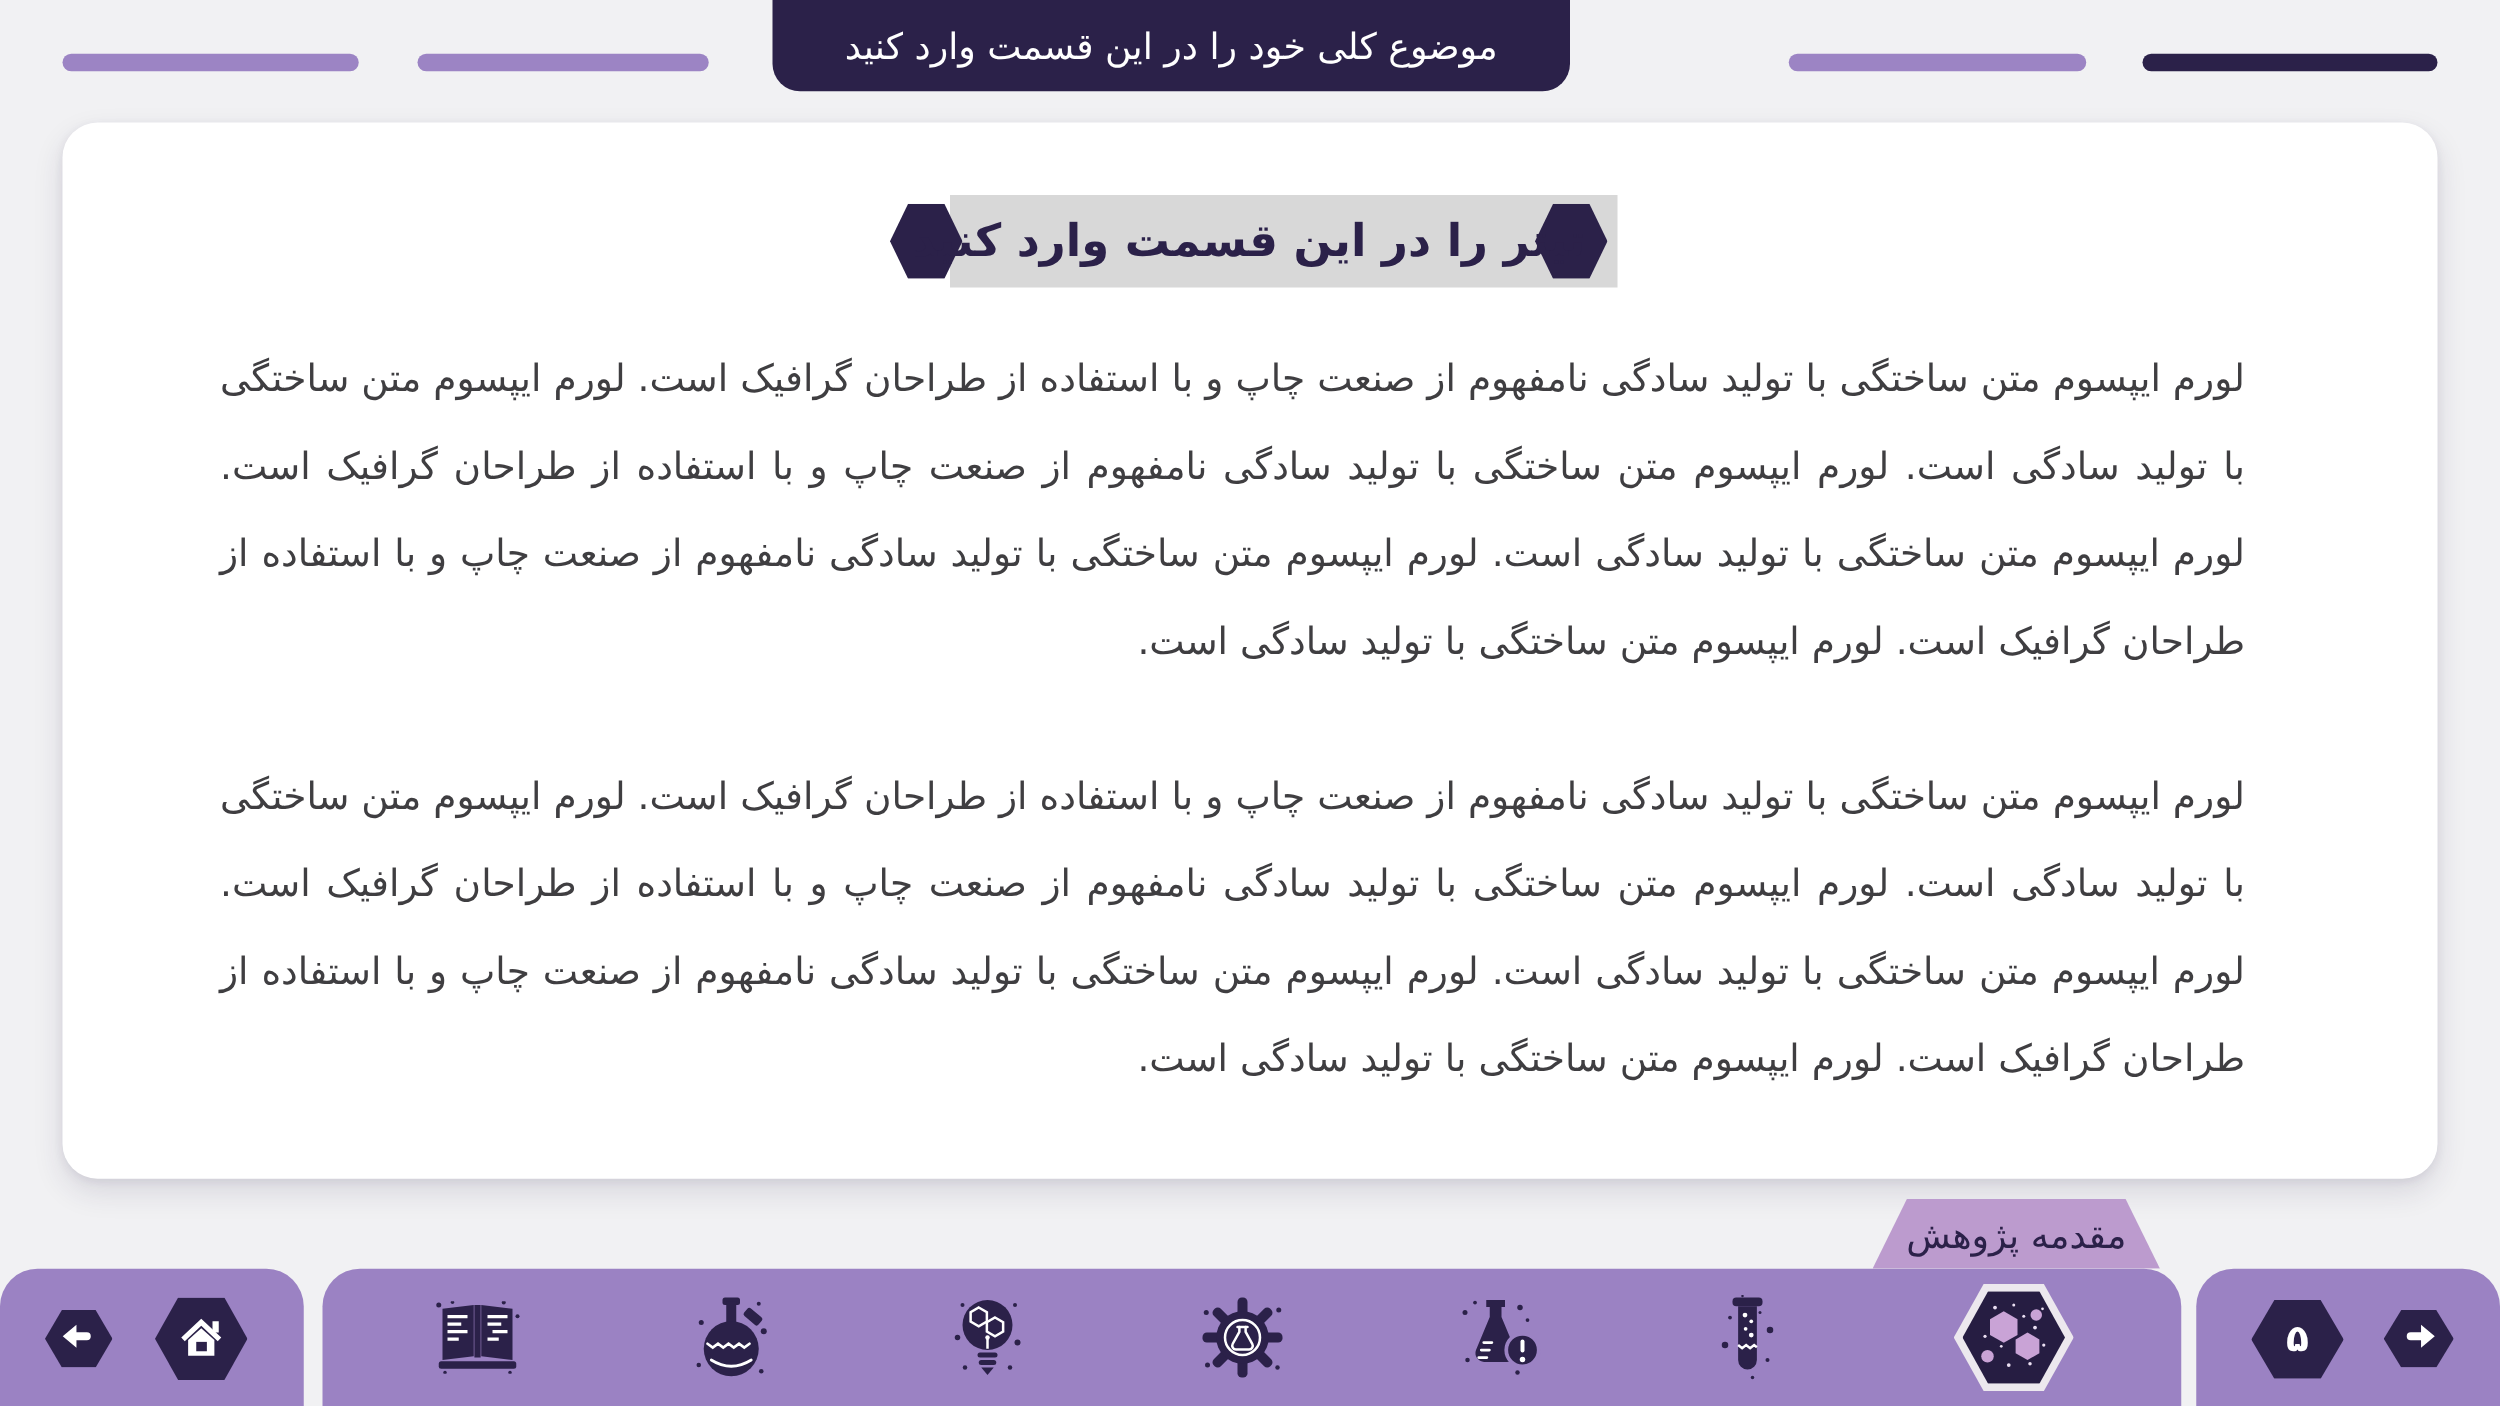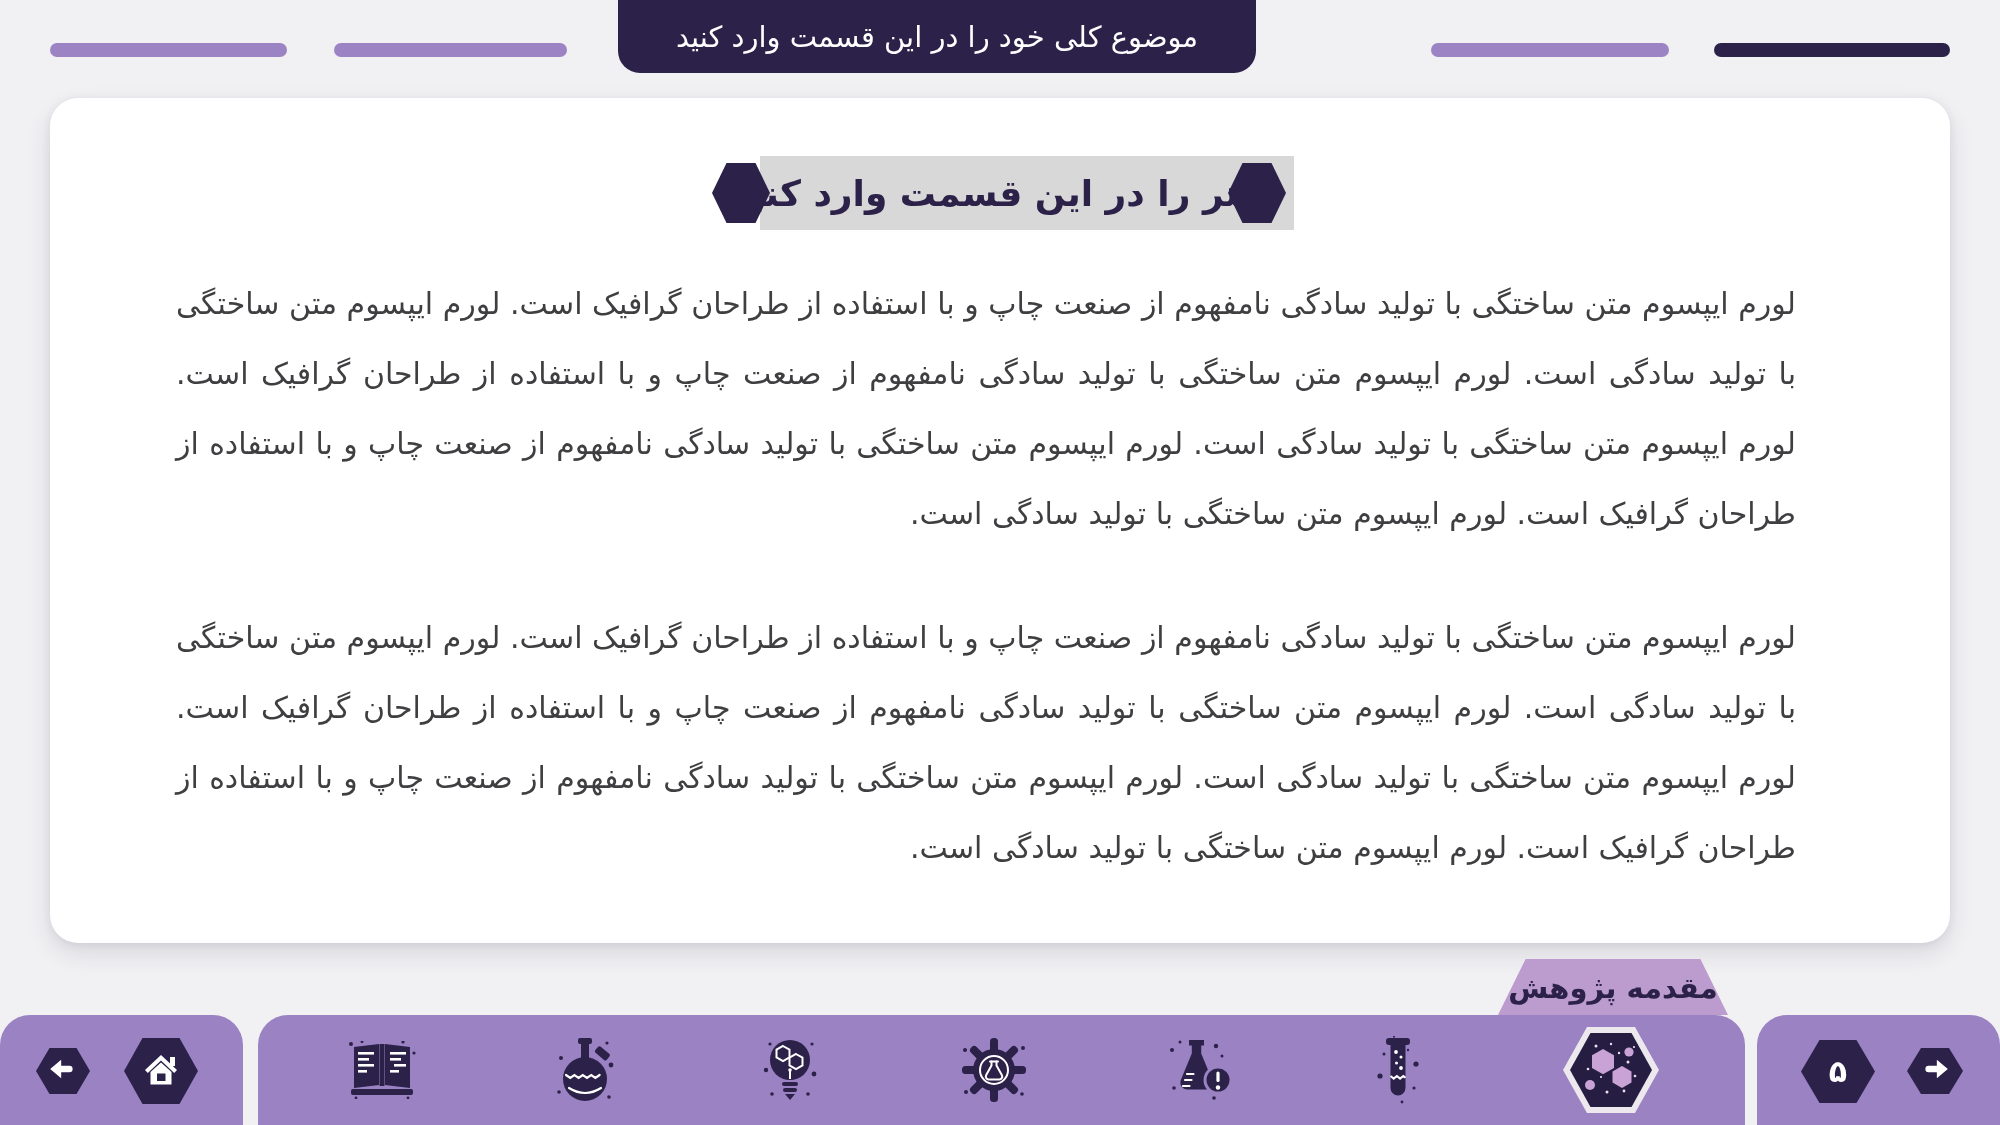--- a/index.html
+++ b/index.html
@@ -46,21 +46,21 @@
   }
   .body-text p{margin:0;}
   .body-text p + p{margin-top:54px;}
 
   
   .section-tab{
     position:absolute;left:1498px;top:959px;width:230px;height:56px;
     background:#bc9bce;
     clip-path:polygon(12% 0,88% 0,100% 100%,0 100%);
     display:flex;align-items:center;justify-content:center;
-    color:#2b2149;font-size:29px;font-weight:700;direction:rtl;padding-top:2px;box-sizing:border-box;
+    color:#2b2149;font-size:29px;font-weight:400;direction:rtl;padding-top:2px;box-sizing:border-box;
   }
   .dock{position:absolute;top:1015px;height:110px;background:#9b82c3;border-radius:30px 30px 0 0;}
   .dock-left{left:0;width:243px;}
   .dock-center{left:258px;width:1487px;}
   .dock-right{left:1757px;width:243px;}
   .dock .hexbtn{position:absolute;}
   .icon{position:absolute;}
   .icon svg{display:block;}
   .logo-outer{
     position:absolute;left:1305px;top:12px;width:96px;height:86px;

